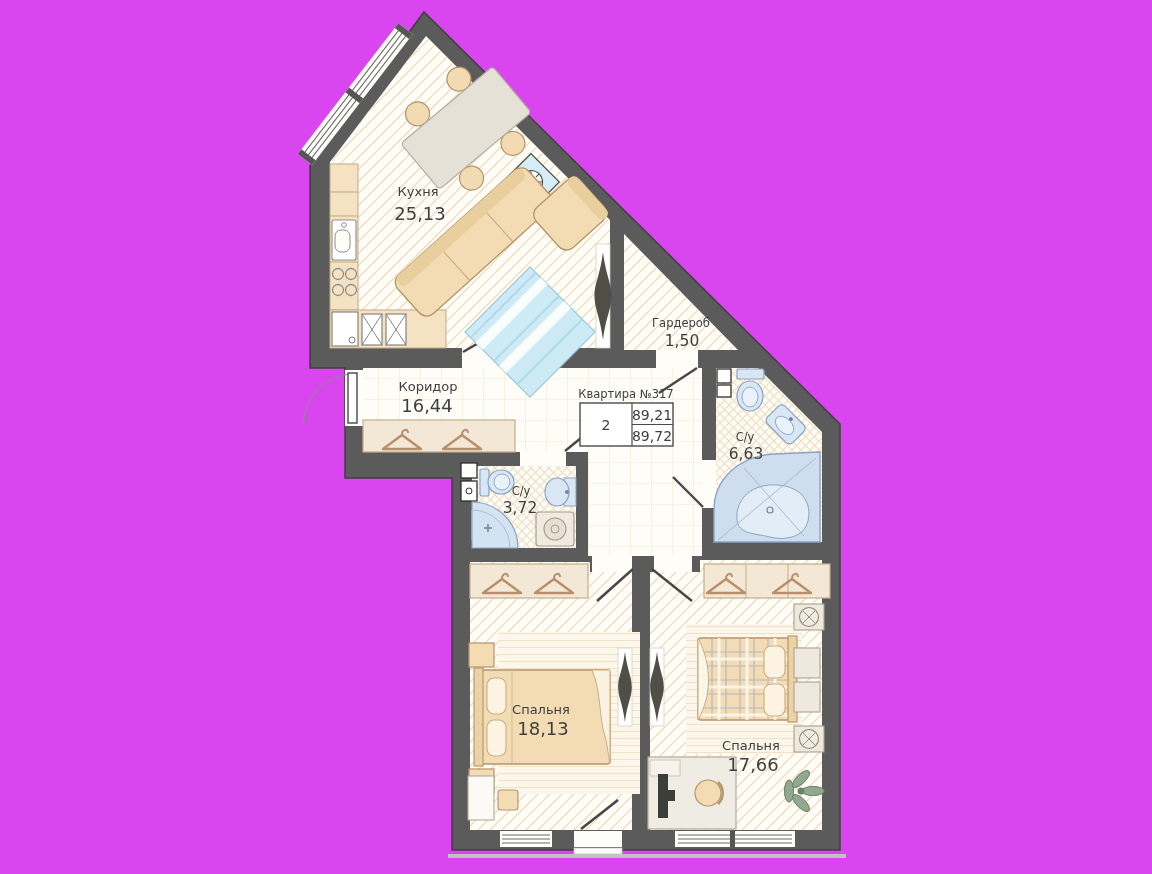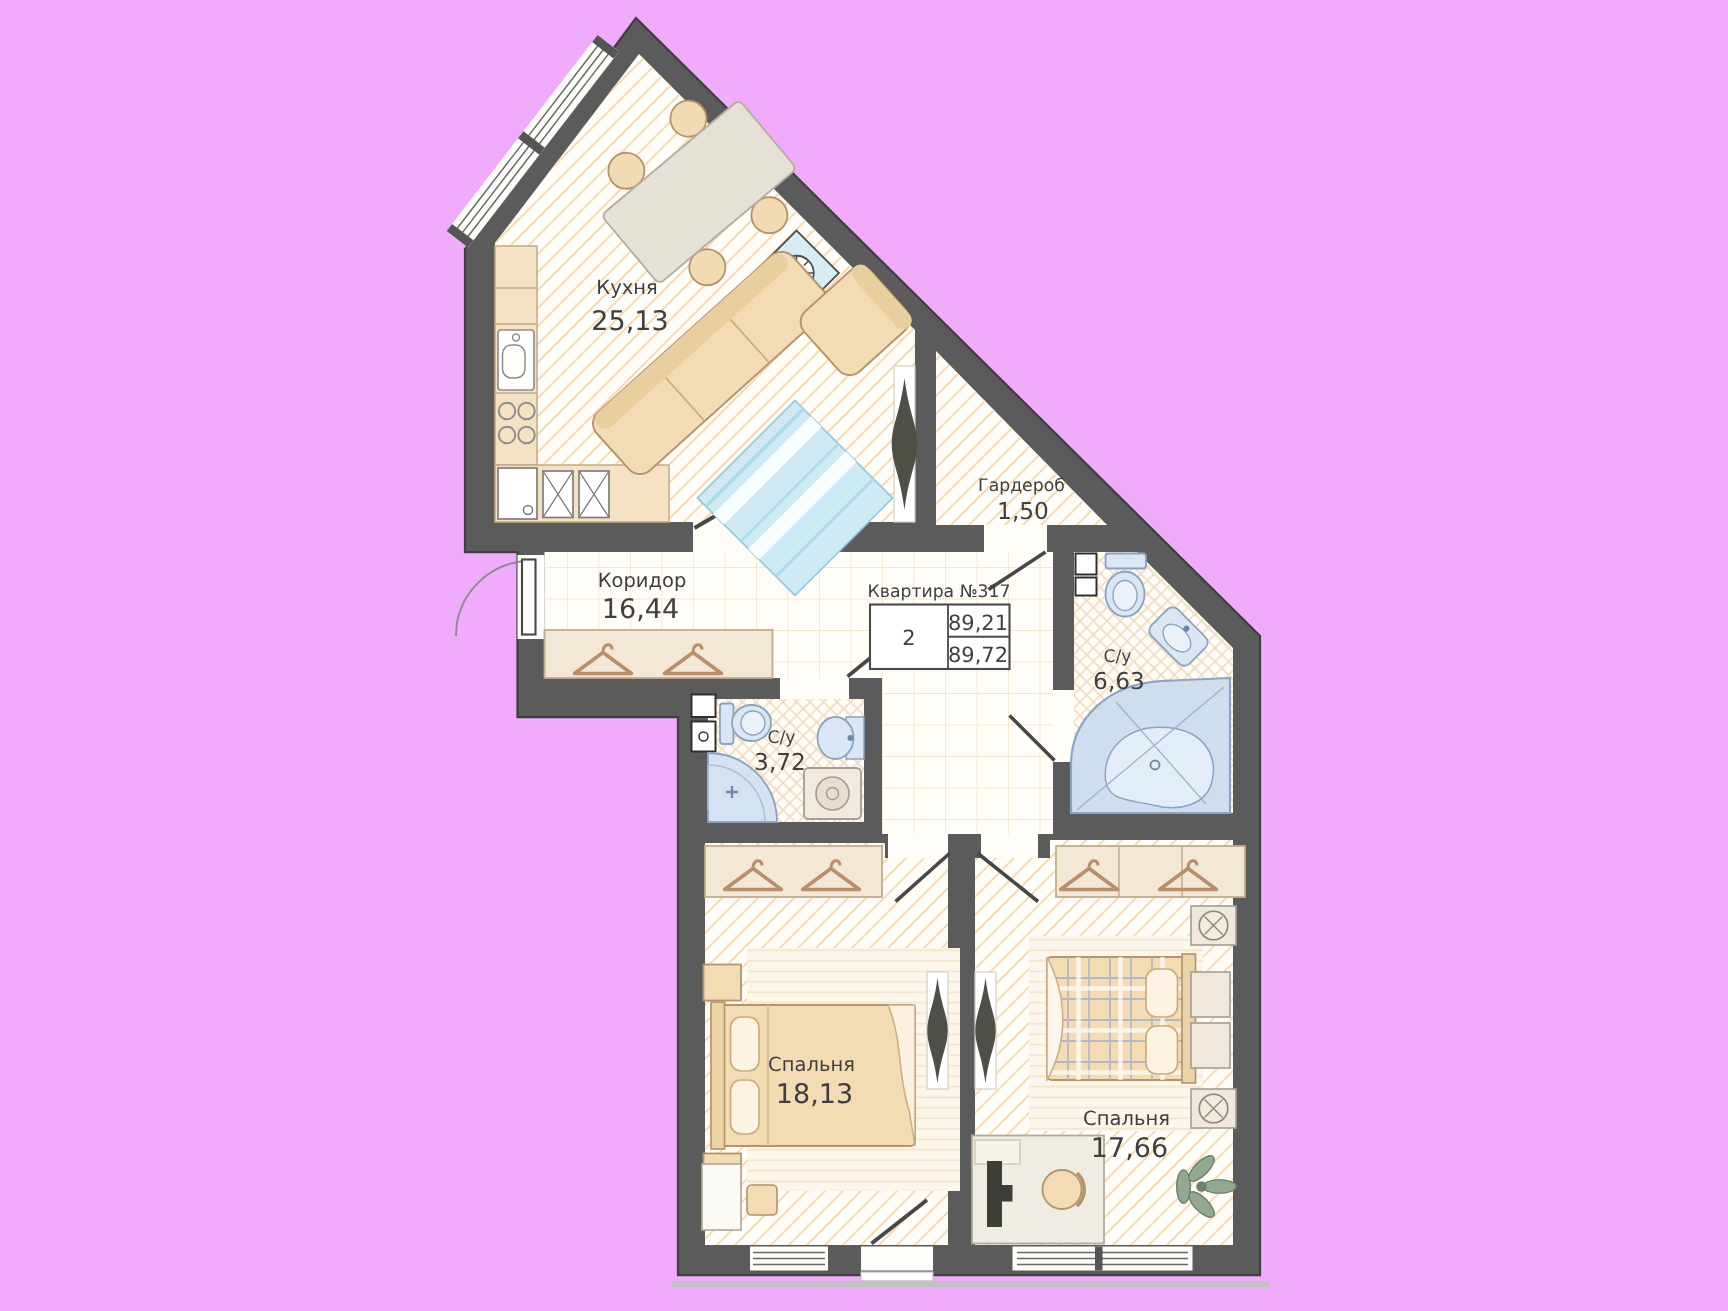--- a/index.html
+++ b/index.html
@@ -1,16 +1,16 @@
 <!DOCTYPE html>
 <html><head>
 <meta charset="utf-8">
 <style>
   html,body{margin:0;padding:0;background:#ffffff;}
-  .stage{position:relative;width:1152px;height:874px;margin:0 auto;background:#f0abfc;overflow:hidden;}
+  .stage{position:relative;width:1152px;height:874px;margin:0 auto;background:#d946ef;overflow:hidden;}
   svg{position:absolute;left:0;top:0;}
   text{font-family:"DejaVu Sans","Liberation Sans",sans-serif;fill:#3f3f3f;}
   .room-name{font-size:13px;}
   .room-area{font-size:18px;}
   .room-name-sm{font-size:11.5px;}
   .room-area-sm{font-size:15.5px;}
   .tbl-title{font-size:11.5px;}
   .tbl-num{font-size:14px;}
 </style>
 </head>

